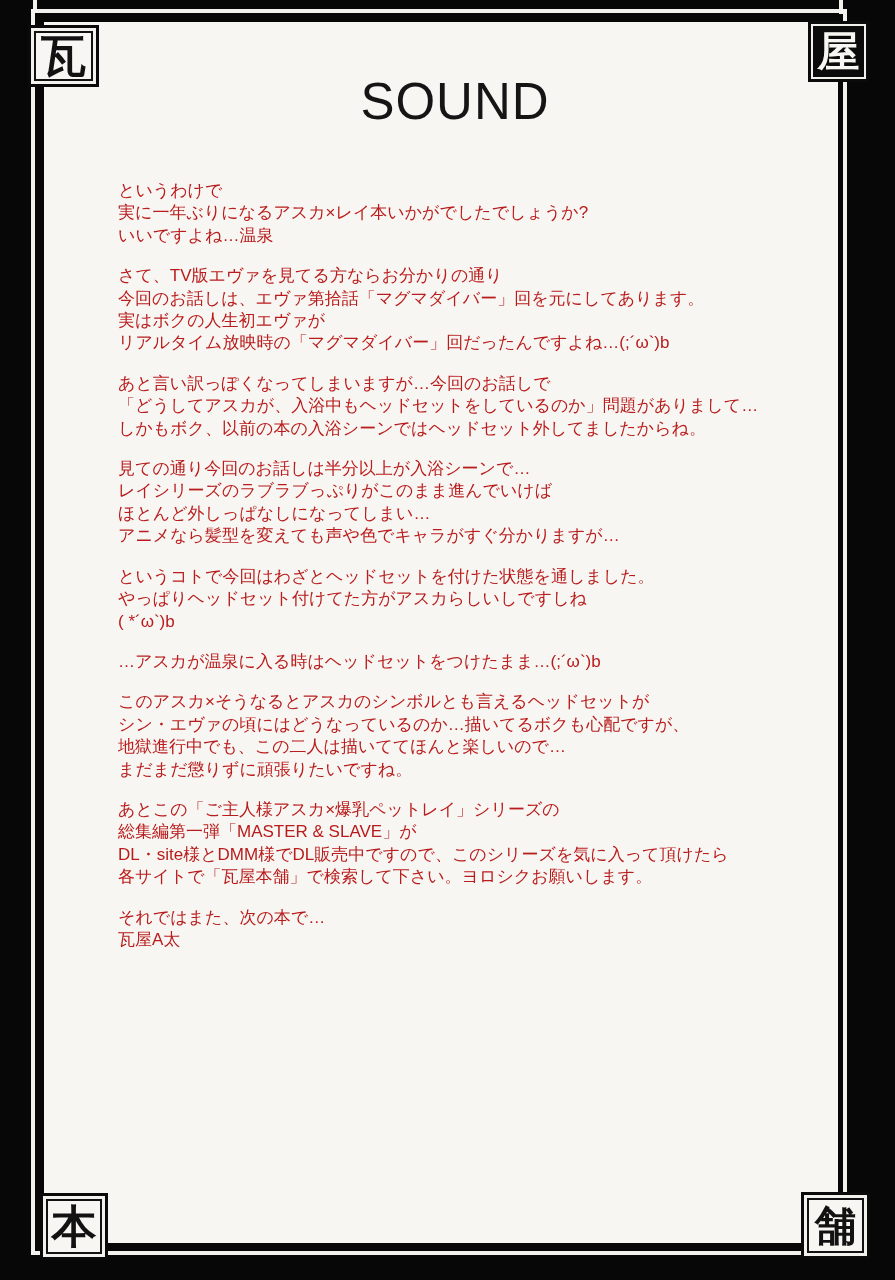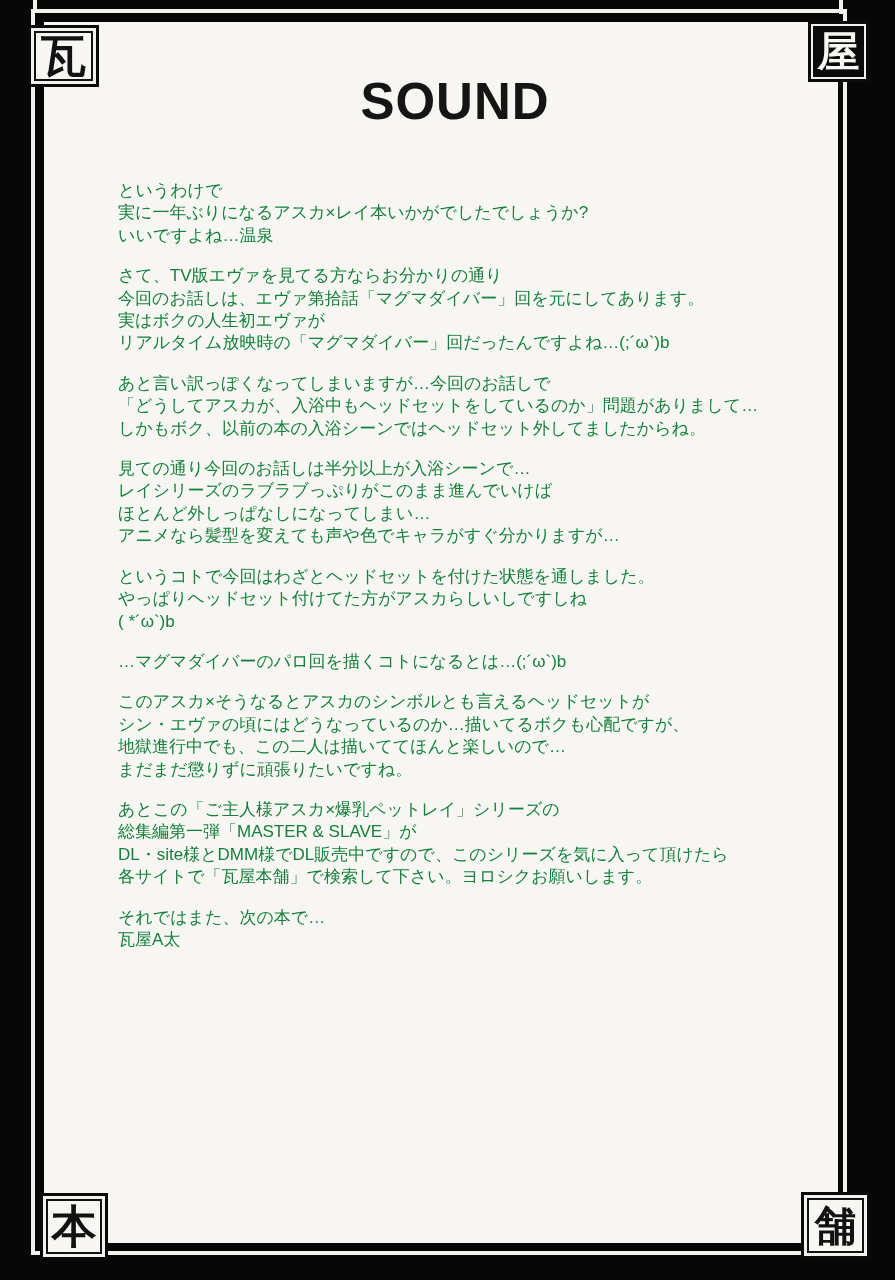--- a/index.html
+++ b/index.html
@@ -17,25 +17,25 @@
   .tick.tl{left:33px;top:0;width:4px;height:12px;}
   .tick.tr{left:839px;top:0;width:4px;height:14px;}
   
   .page{
     position:absolute;left:44px;top:22px;width:794px;height:1221px;
     background:#f7f6f2;
   }
   .title{
     position:absolute;left:14px;top:56px;width:794px;
     text-align:center;color:#151515;
-    font-weight:bold;font-size:51px;line-height:48px;letter-spacing:1px;
+    font-weight:normal;font-size:51px;line-height:48px;letter-spacing:1px;
   }
   .afterword{
     position:absolute;left:74px;top:158px;width:670px;
-    color:#15803d;font-size:17px;line-height:22.4px;
+    color:#b91c1c;font-size:17px;line-height:22.4px;
   }
   .afterword p{
     margin:0 0 18px 0;white-space:pre-line;
   }
   
   .corner{
     position:absolute;display:flex;align-items:center;justify-content:center;
     font-family:"Liberation Serif","DejaVu Serif",serif;font-weight:bold;
     z-index:5;box-sizing:border-box;
   }
@@ -77,21 +77,21 @@
       <p>あと言い訳っぽくなってしまいますが…今回のお話しで
 「どうしてアスカが、入浴中もヘッドセットをしているのか」問題がありまして…
 しかもボク、以前の本の入浴シーンではヘッドセット外してましたからね。</p>
       <p>見ての通り今回のお話しは半分以上が入浴シーンで…
 レイシリーズのラブラブっぷりがこのまま進んでいけば
 ほとんど外しっぱなしになってしまい…
 アニメなら髪型を変えても声や色でキャラがすぐ分かりますが…</p>
       <p>というコトで今回はわざとヘッドセットを付けた状態を通しました。
 やっぱりヘッドセット付けてた方がアスカらしいしですしね
 ( *´ω`)b</p>
-      <p>…マグマダイバーのパロ回を描くコトになるとは…(;´ω`)b</p>
+      <p>…アスカが温泉に入る時はヘッドセットをつけたまま…(;´ω`)b</p>
       <p>このアスカ×そうなるとアスカのシンボルとも言えるヘッドセットが
 シン・エヴァの頃にはどうなっているのか…描いてるボクも心配ですが、
 地獄進行中でも、この二人は描いててほんと楽しいので…
 まだまだ懲りずに頑張りたいですね。</p>
       <p>あとこの「ご主人様アスカ×爆乳ペットレイ」シリーズの
 総集編第一弾「MASTER &amp; SLAVE」が
 DL・site様とDMM様でDL販売中ですので、このシリーズを気に入って頂けたら
 各サイトで「瓦屋本舗」で検索して下さい。ヨロシクお願いします。</p>
       <p>それではまた、次の本で…
 瓦屋A太</p>

